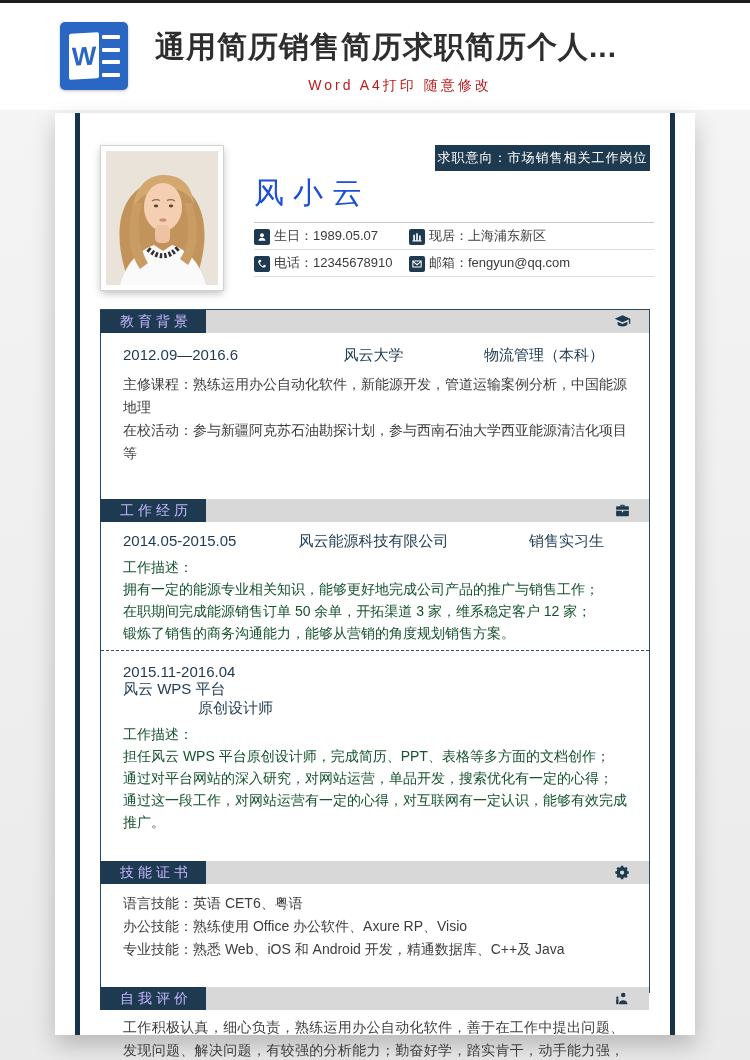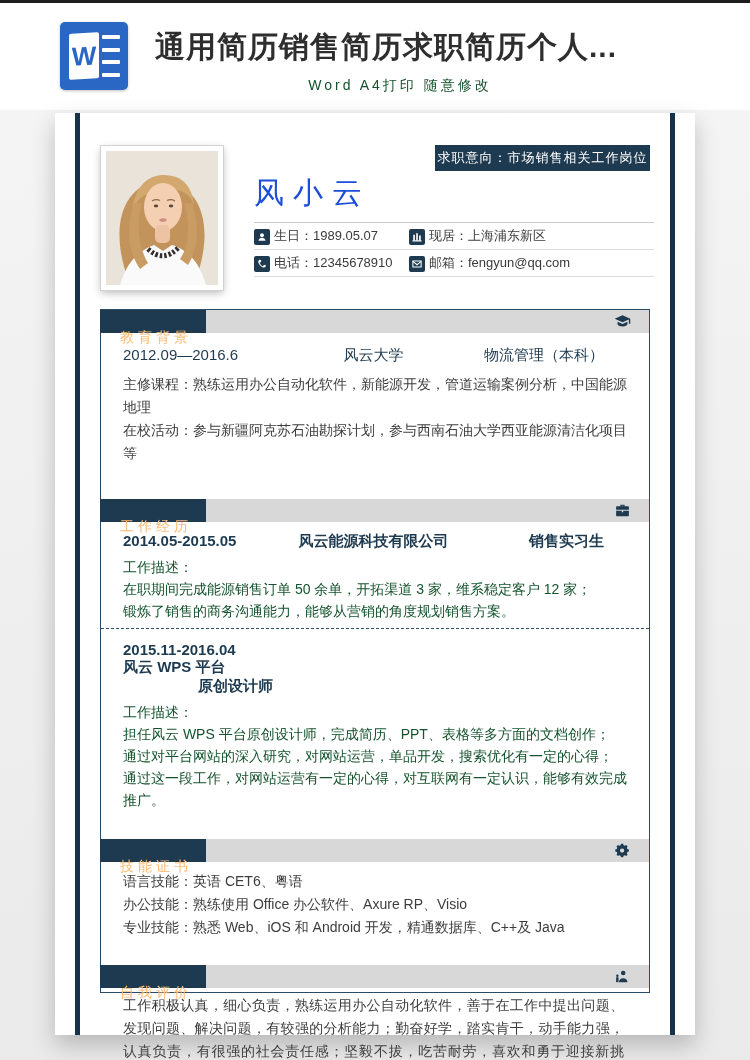--- a/index.html
+++ b/index.html
@@ -9,21 +9,21 @@
 
   
   .top-strip { position:absolute; left:0; top:0; width:750px; height:3px; background:#1d1d1d; }
   .site-header { position:absolute; left:0; top:3px; width:750px; height:107px; background:#fff; }
   .word-icon { position:absolute; left:60px; top:19px; width:68px; height:68px; background:#2a66c4; border-radius:5px; box-shadow:0 1px 3px rgba(0,0,0,.25); }
   .word-book { position:absolute; left:9px; top:11px; width:30px; height:46px; background:#fff; border-radius:2px; transform:skewY(-3deg); display:flex; align-items:center; justify-content:center; }
   .word-book span { color:#2a66c4; font-weight:bold; font-size:26px; line-height:1; }
   .word-lines { position:absolute; right:8px; top:13px; width:18px; height:42px; display:flex; flex-direction:column; justify-content:space-between; }
   .word-lines i { display:block; height:4px; background:#fff; border-radius:1px; }
   .site-title { position:absolute; left:155px; top:24px; width:585px; font-size:30px; font-weight:bold; color:#2e2e2e; letter-spacing:1px; white-space:nowrap; overflow:hidden; }
-  .site-subtitle { position:absolute; left:155px; top:74px; width:490px; text-align:center; font-size:14px; color:#14532d; letter-spacing:3px; }
+  .site-subtitle { position:absolute; left:155px; top:74px; width:490px; text-align:center; font-size:14px; color:#b91c1c; letter-spacing:3px; }
 
   
   .canvas { position:absolute; left:0; top:110px; width:750px; height:950px; background:linear-gradient(#f4f4f4,#eaeaea); }
   .page { position:absolute; left:55px; top:3px; width:640px; height:922px; background:#fff; box-shadow:0 10px 22px rgba(0,0,0,.22); }
   .bar { position:absolute; top:0; width:5px; height:100%; background:#16334a; }
   .bar.left { left:20px; } .bar.right { left:615px; }
 
   
   .photo { position:absolute; left:46px; top:33px; width:122px; height:144px; background:#fff; padding:5px; box-shadow:0 0 0 1px #d2d2d2, 0 3px 8px rgba(0,0,0,.28); }
   .photo svg { display:block; width:112px; height:134px; }
@@ -33,28 +33,28 @@
   .contact-grid { position:absolute; left:199px; top:110px; width:400px; }
   .contact-row { height:27px; display:flex; align-items:center; border-bottom:1px solid #dcdcdc; }
   .contact-item { display:flex; align-items:flex-end; gap:4px; font-size:13px; color:#3a3a3a; }
   .contact-item.c1 { width:155px; }
   .cicon { width:16px; height:16px; background:#1d3a50; border-radius:2px; display:flex; align-items:center; justify-content:center; flex:none; }
   .cicon svg { width:12px; height:12px; fill:#fff; }
 
   
   .content-box { position:absolute; left:45px; top:196px; width:550px; height:684px; border:1px solid #2b4a63; background:#fff; }
   .sec-header { position:relative; height:23px; background:#d8d8d8; }
-  .sec-header .tab { position:absolute; left:-1px; top:0; height:23px; line-height:23px; background:#1d3a50; color:#fdba74; font-size:14px; letter-spacing:4px; padding:16px 14px 0 20px; }
+  .sec-header .tab { position:absolute; left:-1px; top:0; height:23px; line-height:23px; background:#1d3a50; color:#c4b5fd; font-size:14px; letter-spacing:4px; padding:0 14px 0 20px; }
   .sec-header .sicon { position:absolute; right:18px; top:3px; width:17px; height:17px; fill:#1d3a50; }
   .mt34 { margin-top:34px; } .mt28 { margin-top:28px; } .mt26 { margin-top:26px; }
   .row3 { display:flex; align-items:baseline; margin:13px 45px 0 22px; color:#1d3a50; font-size:15px; font-weight:500; }
   .row3 .period { width:170px; }
   .row3 .org { flex:1; text-align:center; }
   .row3 .role { width:150px; text-align:right; }
-  .job .row3 { margin-top:10px;font-weight:bold; }
+  .job .row3 { margin-top:10px; }
   .job2 .row3 { margin-top:12px;flex-direction:column; }
   .edu-lines { margin:8px 22px 0; font-size:14px; color:#3d3d3d; line-height:23px; }
   .desc { margin:5px 22px 0; font-size:14px; color:#14532d; line-height:22px; }
   .dotted { margin:6px 0 0; border-top:1px dashed #31506e; height:0; }
   .plain-lines { margin:8px 22px 0; font-size:14px; color:#3d3d3d; line-height:23px; }
   .eval-text { margin:6px 25px 0 22px; font-size:14px; color:#3d3d3d; line-height:23px; text-align:justify; }
 </style>
 </head>
 <body>
 
@@ -175,20 +175,21 @@
         </div>
 
         <div class="job">
           <div class="row3">
             <span class="period">2014.05-2015.05</span>
             <span class="org">风云能源科技有限公司</span>
             <span class="role">销售实习生</span>
           </div>
           <div class="desc">
             <div>工作描述：</div>
+            <div>拥有一定的能源专业相关知识，能够更好地完成公司产品的推广与销售工作；</div>
             <div>在职期间完成能源销售订单 50 余单，开拓渠道 3 家，维系稳定客户 12 家；</div>
             <div>锻炼了销售的商务沟通能力，能够从营销的角度规划销售方案。</div>
           </div>
         </div>
 
         <div class="dotted"></div>
 
         <div class="job job2">
           <div class="row3">
             <span class="period">2015.11-2016.04</span>

